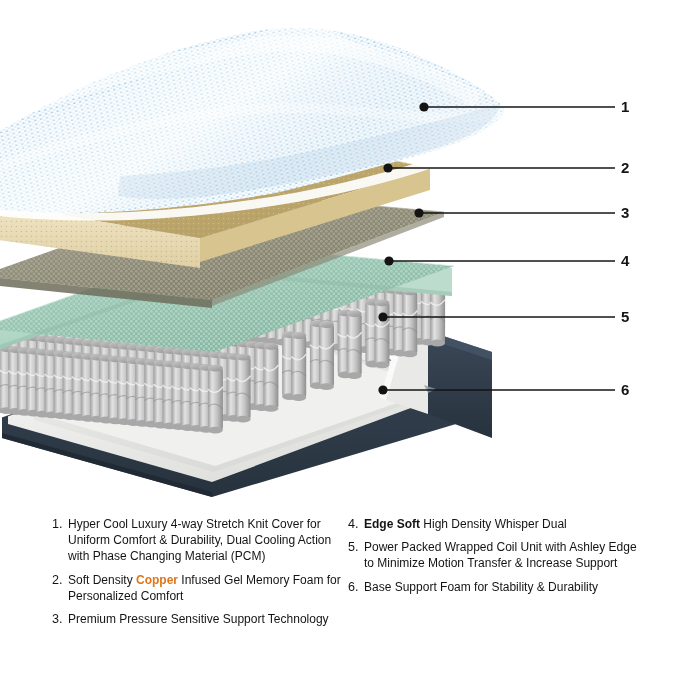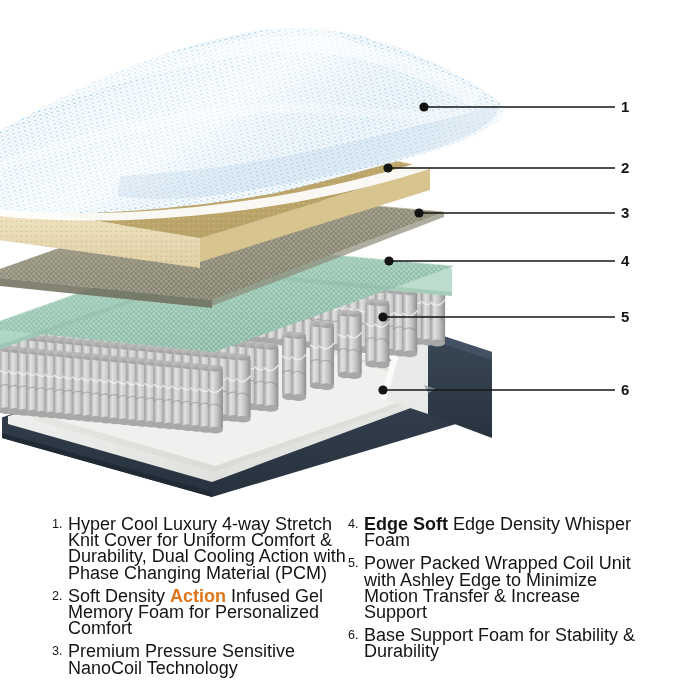--- a/index.html
+++ b/index.html
@@ -66,21 +66,21 @@
   .legend-num {
     flex: 0 0 auto;
     width: 16px;
     font-size: 12.6px;
     line-height: 16.2px;
     color: #141414;
     text-align: left;
   }
   .legend-text {
     flex: 1 1 auto;
-    font-size: 18px;
+    font-size: 12px;
     line-height: 16.2px;
     color: #141414;
   }
   .legend-text b { font-weight: 700; }
   .legend-text .copper {
     color: #E0761A;
     font-weight: 700;
   }
 </style>
 </head>
@@ -1629,31 +1629,31 @@
     </div>
 
   <div id="legend">
     <div class="legend-col" id="legend-col-left">
         <div class="legend-item">
           <span class="legend-num">1.</span>
           <span class="legend-text"><span>Hyper Cool Luxury 4-way Stretch Knit Cover for Uniform Comfort &amp; Durability, Dual Cooling Action with Phase Changing Material (PCM)</span></span>
         </div>
         <div class="legend-item">
           <span class="legend-num">2.</span>
-          <span class="legend-text"><span>Soft Density </span><span class="copper">Action</span><span> Infused Gel Memory Foam for Personalized Comfort</span></span>
+          <span class="legend-text"><span>Soft Density </span><span class="copper">Copper</span><span> Infused Gel Memory Foam for Personalized Comfort</span></span>
         </div>
         <div class="legend-item">
           <span class="legend-num">3.</span>
-          <span class="legend-text"><span>Premium Pressure Sensitive NanoCoil Technology</span></span>
+          <span class="legend-text"><span>Premium Pressure Sensitive Support Technology</span></span>
         </div>
       </div>
     <div class="legend-col" id="legend-col-right">
         <div class="legend-item">
           <span class="legend-num">4.</span>
-          <span class="legend-text"><b>Edge Soft</b><span> Edge Density Whisper Foam</span></span>
+          <span class="legend-text"><b>Edge Soft</b><span> High Density Whisper Dual</span></span>
         </div>
         <div class="legend-item">
           <span class="legend-num">5.</span>
           <span class="legend-text"><span>Power Packed Wrapped Coil Unit with Ashley Edge to Minimize Motion Transfer &amp; Increase Support</span></span>
         </div>
         <div class="legend-item">
           <span class="legend-num">6.</span>
           <span class="legend-text"><span>Base Support Foam for Stability &amp; Durability</span></span>
         </div>
       </div>

